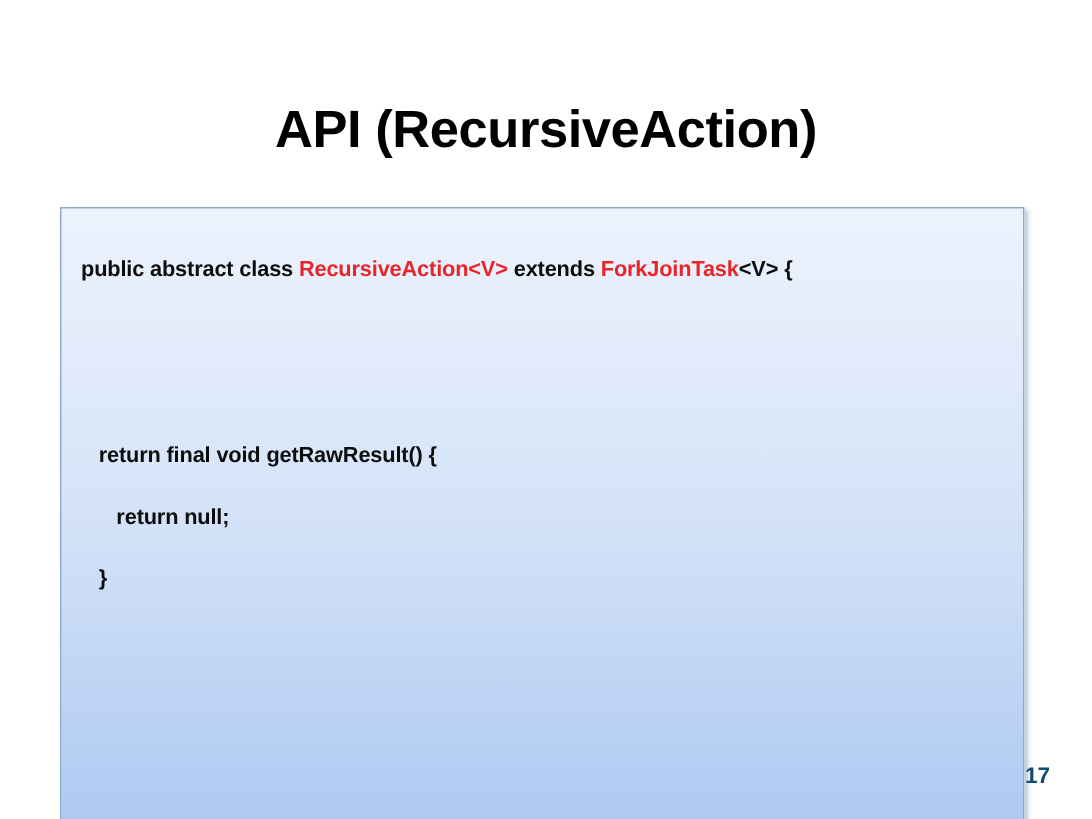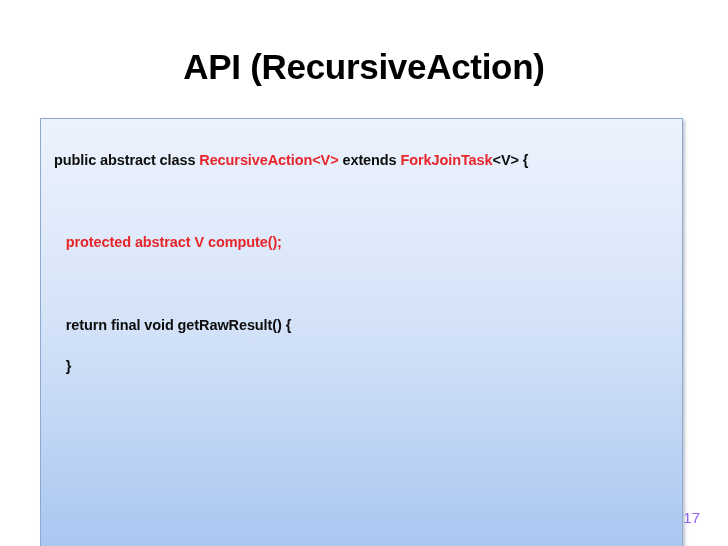--- a/index.html
+++ b/index.html
@@ -12,20 +12,21 @@
     background: #ffffff;
     font-family: "Liberation Sans", sans-serif;
     overflow: hidden;
     position: relative;
   }
 
   .slide {
     position: absolute;
     inset: 0;
     background: #ffffff;
+    margin-top: 20px;
   }
 
   .slide-title {
     position: absolute;
     left: 0;
     top: 46px;
     width: 728px;
     text-align: center;
     font-size: 35px;
     font-weight: bold;
@@ -33,22 +34,22 @@
     letter-spacing: -0.3px;
     line-height: 42px;
     white-space: nowrap;
   }
 
   .page-number {
     position: absolute;
     right: 28px;
     bottom: 20px;
     font-size: 15px;
-    font-weight: normal;
-    color: #8b5cf6;
+    font-weight: bold;
+    color: #0c4a6e;
     line-height: 17px;
     z-index: 1;
   }
 
   .code-panel {
     position: absolute;
     left: 40px;
     top: 118px;
     width: 643px;
     height: 484px;
@@ -100,23 +101,23 @@
 
 <div class="slide">
 
   <div class="slide-title">API (RecursiveAction)</div>
 
   <div class="page-number">17</div>
 
   <div class="code-panel">
     <pre class="code-block"><span class="code-line"><span class="tok-plain">public abstract class </span><span class="tok-red">RecursiveAction&lt;V&gt;</span><span class="tok-plain"> extends </span><span class="tok-red">ForkJoinTask</span><span class="tok-plain">&lt;V&gt; {</span></span>
 <span class="code-line">&nbsp;</span>
-<span class="code-line">   <span class="tok-red">protected abstract V compute();</span></span>
 <span class="code-line">&nbsp;</span>
 <span class="code-line">   <span class="tok-plain">return final void getRawResult() {</span></span>
+<span class="code-line">      <span class="tok-plain">return null;</span></span>
 <span class="code-line">   <span class="tok-plain">}</span></span>
 <span class="code-line">&nbsp;</span>
 
 
 
 
 
 
 
 

